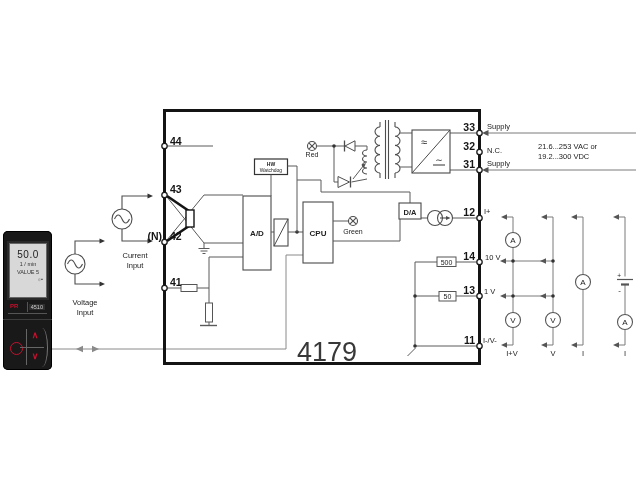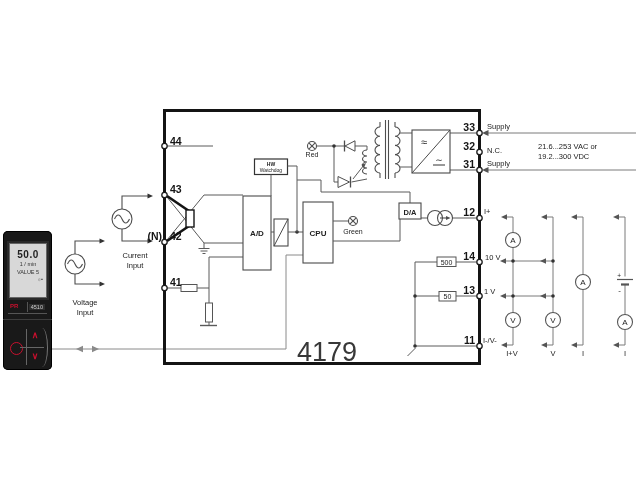--- a/index.html
+++ b/index.html
@@ -4,21 +4,21 @@
 <style>
   html,body{margin:0;padding:0;background:#fff;}
   #stage{position:relative;width:640px;height:480px;background:#ffffff;overflow:hidden;
          font-family:"Liberation Sans",sans-serif;}
   #schematic{position:absolute;left:0;top:0;}
   
   .device{position:absolute;left:3px;top:231px;width:49px;height:139px;background:#191919;
           border-radius:5px;box-shadow:0 0 0 1px #000 inset;}
   .lcd{position:absolute;left:6px;top:12px;width:36px;height:53px;background:#d8d8d8;
        border:1px solid #666;box-shadow:0 0 0 2px #2a2a2a;}
-  .lcd .reading{font-size:10px;font-weight:bold;color:#222;text-align:center;margin-top:5px;letter-spacing:.5px;}
+  .lcd .reading{font-size:10px;font-weight:normal;color:#222;text-align:center;margin-top:5px;letter-spacing:.5px;}
   .lcd .unit{font-size:5.5px;color:#333;text-align:center;margin-top:1px;}
   .lcd .tag{font-size:5.5px;color:#333;text-align:center;margin-top:2px;}
   .lcd .icons{font-size:5px;color:#333;text-align:right;padding-right:3px;margin-top:1px;}
   .brandrow{position:absolute;left:5px;top:71px;width:39px;height:11px;border-bottom:1px solid #555;}
   .brand{position:absolute;left:2px;top:1px;font-size:6px;font-weight:bold;color:#c8102e;}
   .branddiv{position:absolute;left:19px;top:0;width:1px;height:10px;background:#555;}
   .model{position:absolute;right:2px;top:1.5px;font-size:5.5px;color:#cfcfcf;background:#2e2e2e;padding:0 2px;}
   .groove{position:absolute;left:0;top:88px;width:100%;height:1px;background:#3d3d3d;}
   .okbtn{position:absolute;left:7px;top:111px;width:11px;height:11px;border:1.6px solid #c8102e;border-radius:50%;}
   .crossv{position:absolute;left:23px;top:98px;width:1px;height:36px;background:#666;}

